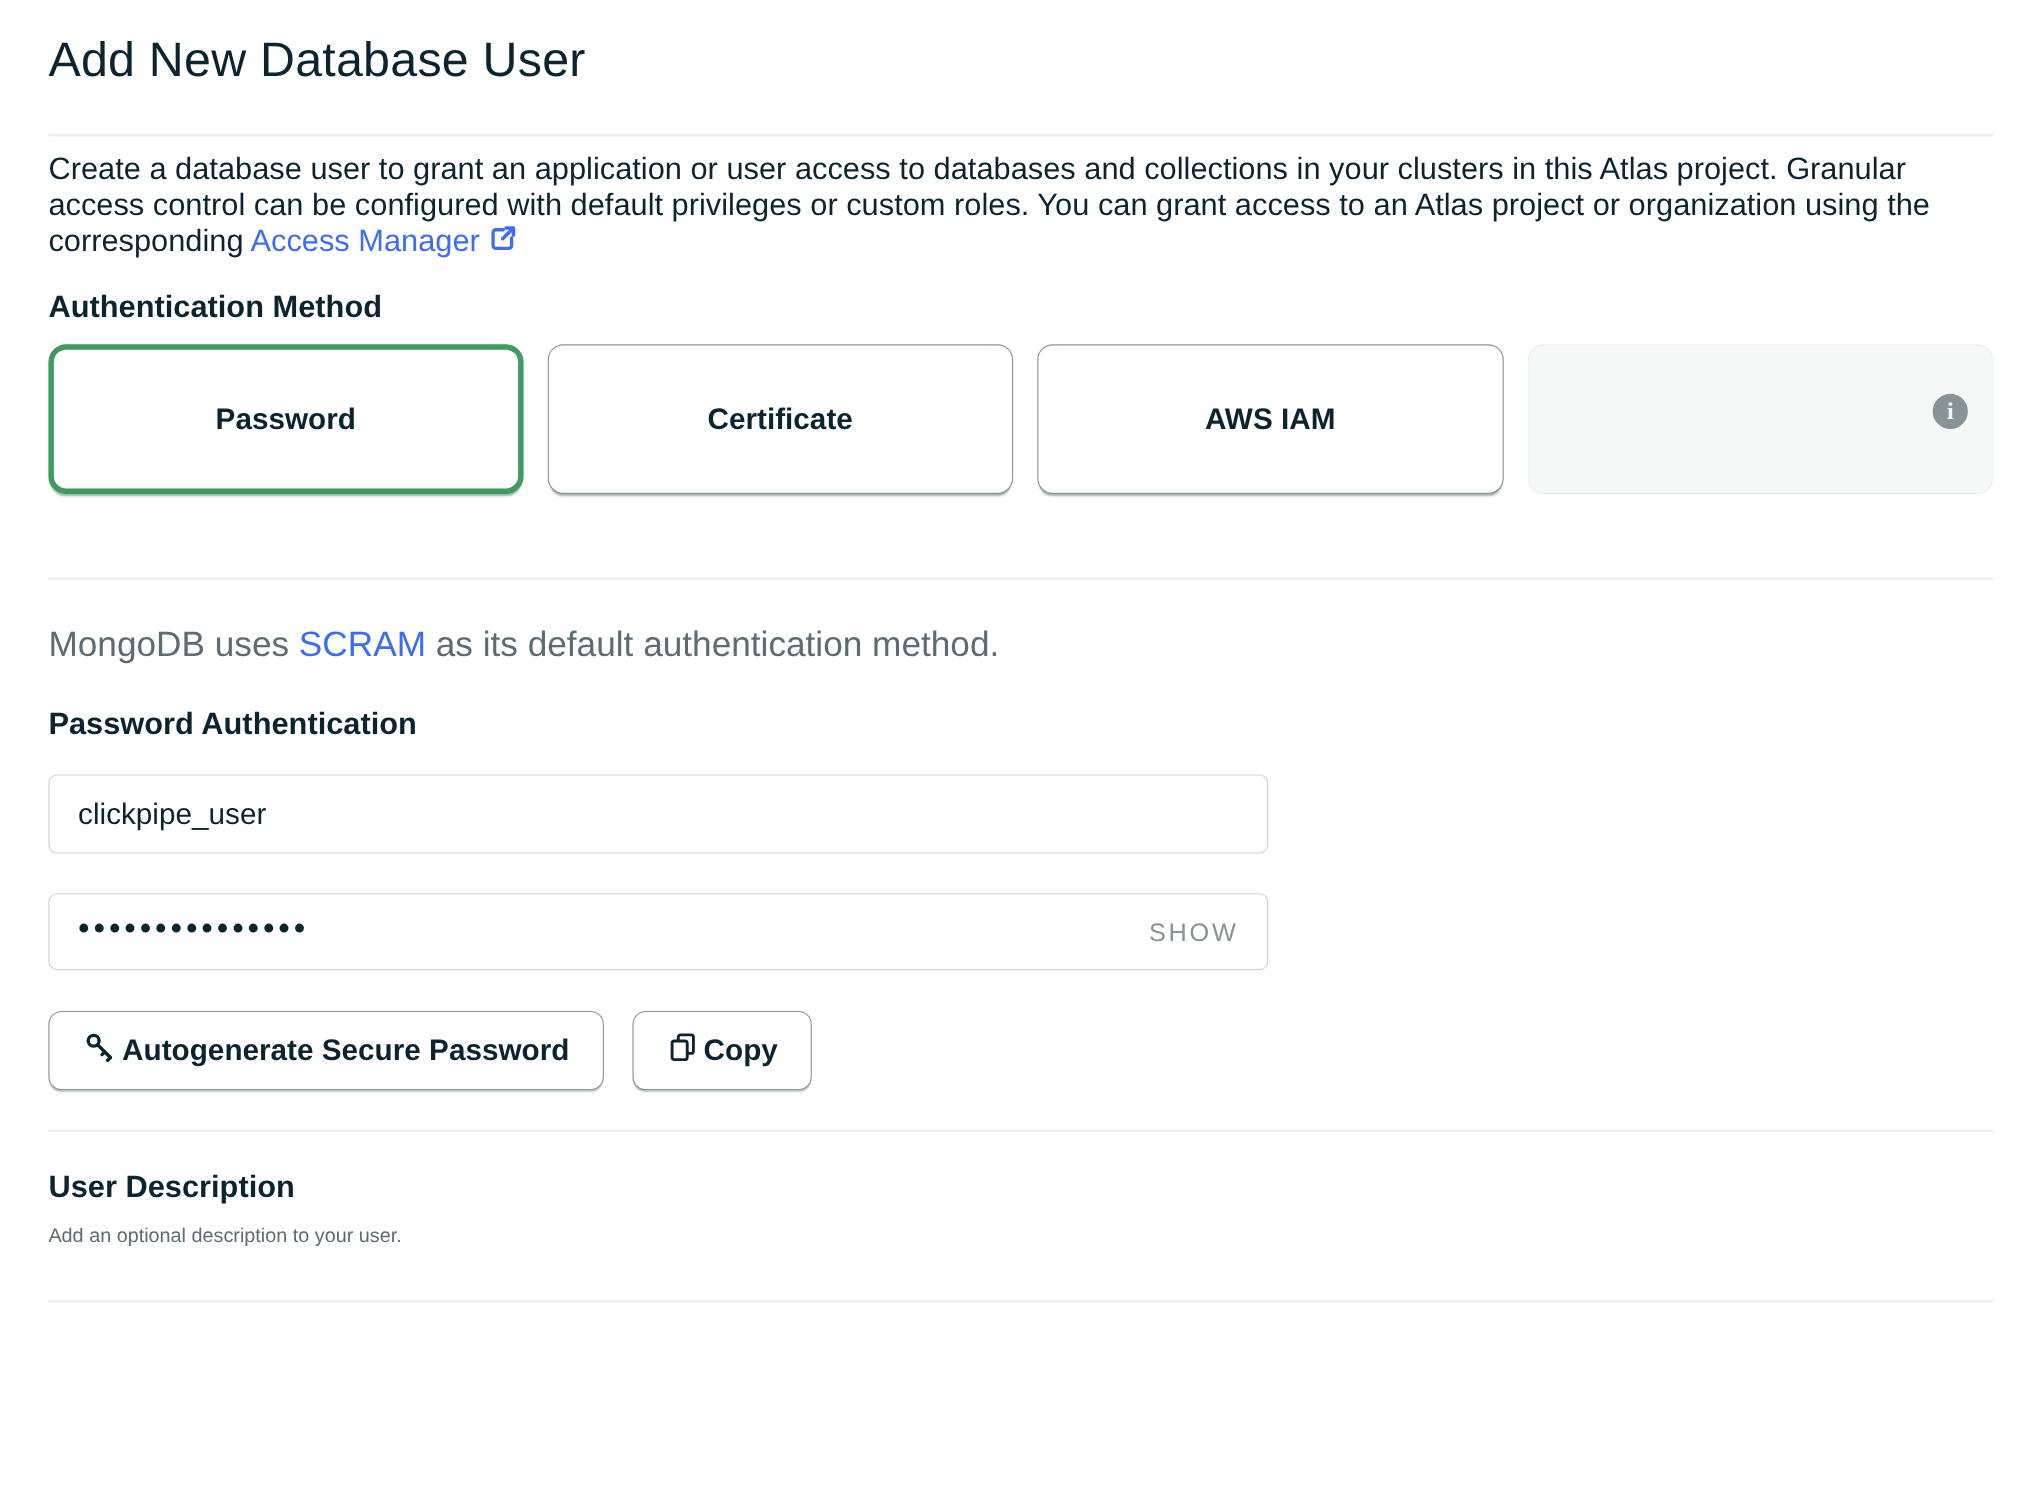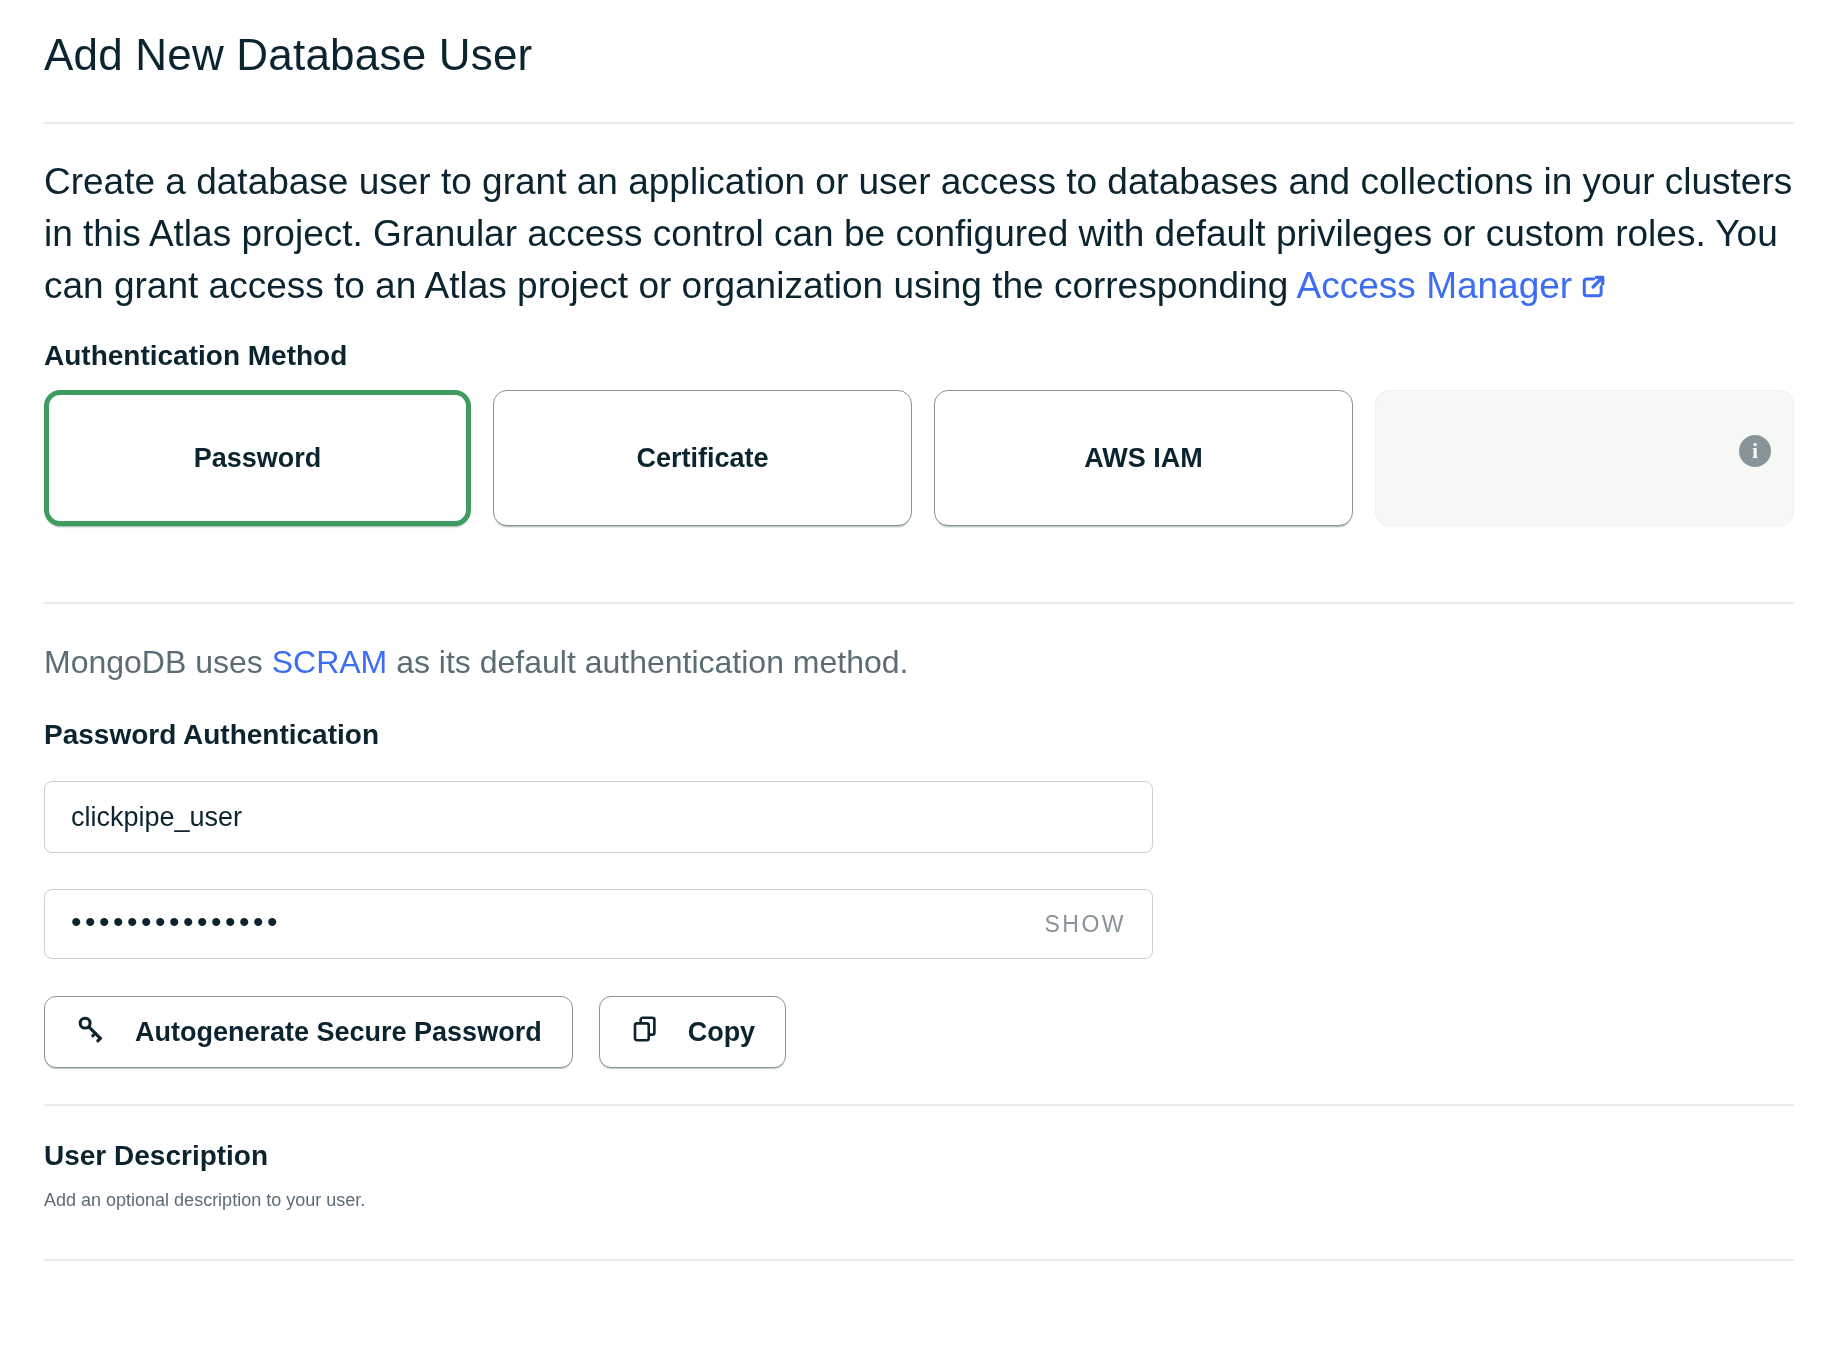--- a/index.html
+++ b/index.html
@@ -5,21 +5,21 @@
   * { margin: 0; padding: 0; box-sizing: border-box; }
   html, body { background: #ffffff; }
   body {
     width: 1846px;
     height: 1356px;
     overflow: hidden;
     font-family: "Liberation Sans", "DejaVu Sans", sans-serif;
     color: #001E2B;
   }
   .page {
-    padding: 30px 52px 0 44px;
+    padding: 30px 34px 0 44px;
     display: flex;
     flex-direction: column;
   }
   h1.page-title {
     font-size: 44px;
     font-weight: 400;
     letter-spacing: 0.2px;
     color: #0b2430;
   }
   .divider {
@@ -27,23 +27,23 @@
     border-top: 2px solid #E8EDEB;
     width: 100%;
     height: 0;
   }
   .divider-1 { margin-top: 42px; }
   .divider-2 { margin-top: 76px; }
   .divider-3 { margin-top: 36px; }
   .divider-4 { margin-top: 48px; }
 
   p.intro {
-    margin-top: 32px;
-    font-size: 37px;
-    line-height: 52px;
+    margin-top: 14px;
+    font-size: 28px;
+    line-height: 32px;
     color: #0b2430;
     max-width: 1790px;
   }
   a.inline-link {
     color: #3D6DF2;
     text-decoration: none;
     cursor: pointer;
     white-space: nowrap;
   }
   .ext-icon { vertical-align: -4px; margin-left: 6px; }
@@ -166,21 +166,21 @@
 
   .button-row {
     margin-top: 37px;
     display: flex;
     gap: 26px;
     align-items: center;
   }
   .btn {
     display: inline-flex;
     align-items: center;
-    gap: 28px;
+    gap: 4px;
     height: 72px;
     padding: 0 30px;
     border: 1px solid #889397;
     border-radius: 12px;
     background: #ffffff;
     font-family: "Liberation Sans", "DejaVu Sans", sans-serif;
     font-size: 27px;
     font-weight: 700;
     color: #0b2430;
     cursor: pointer;

